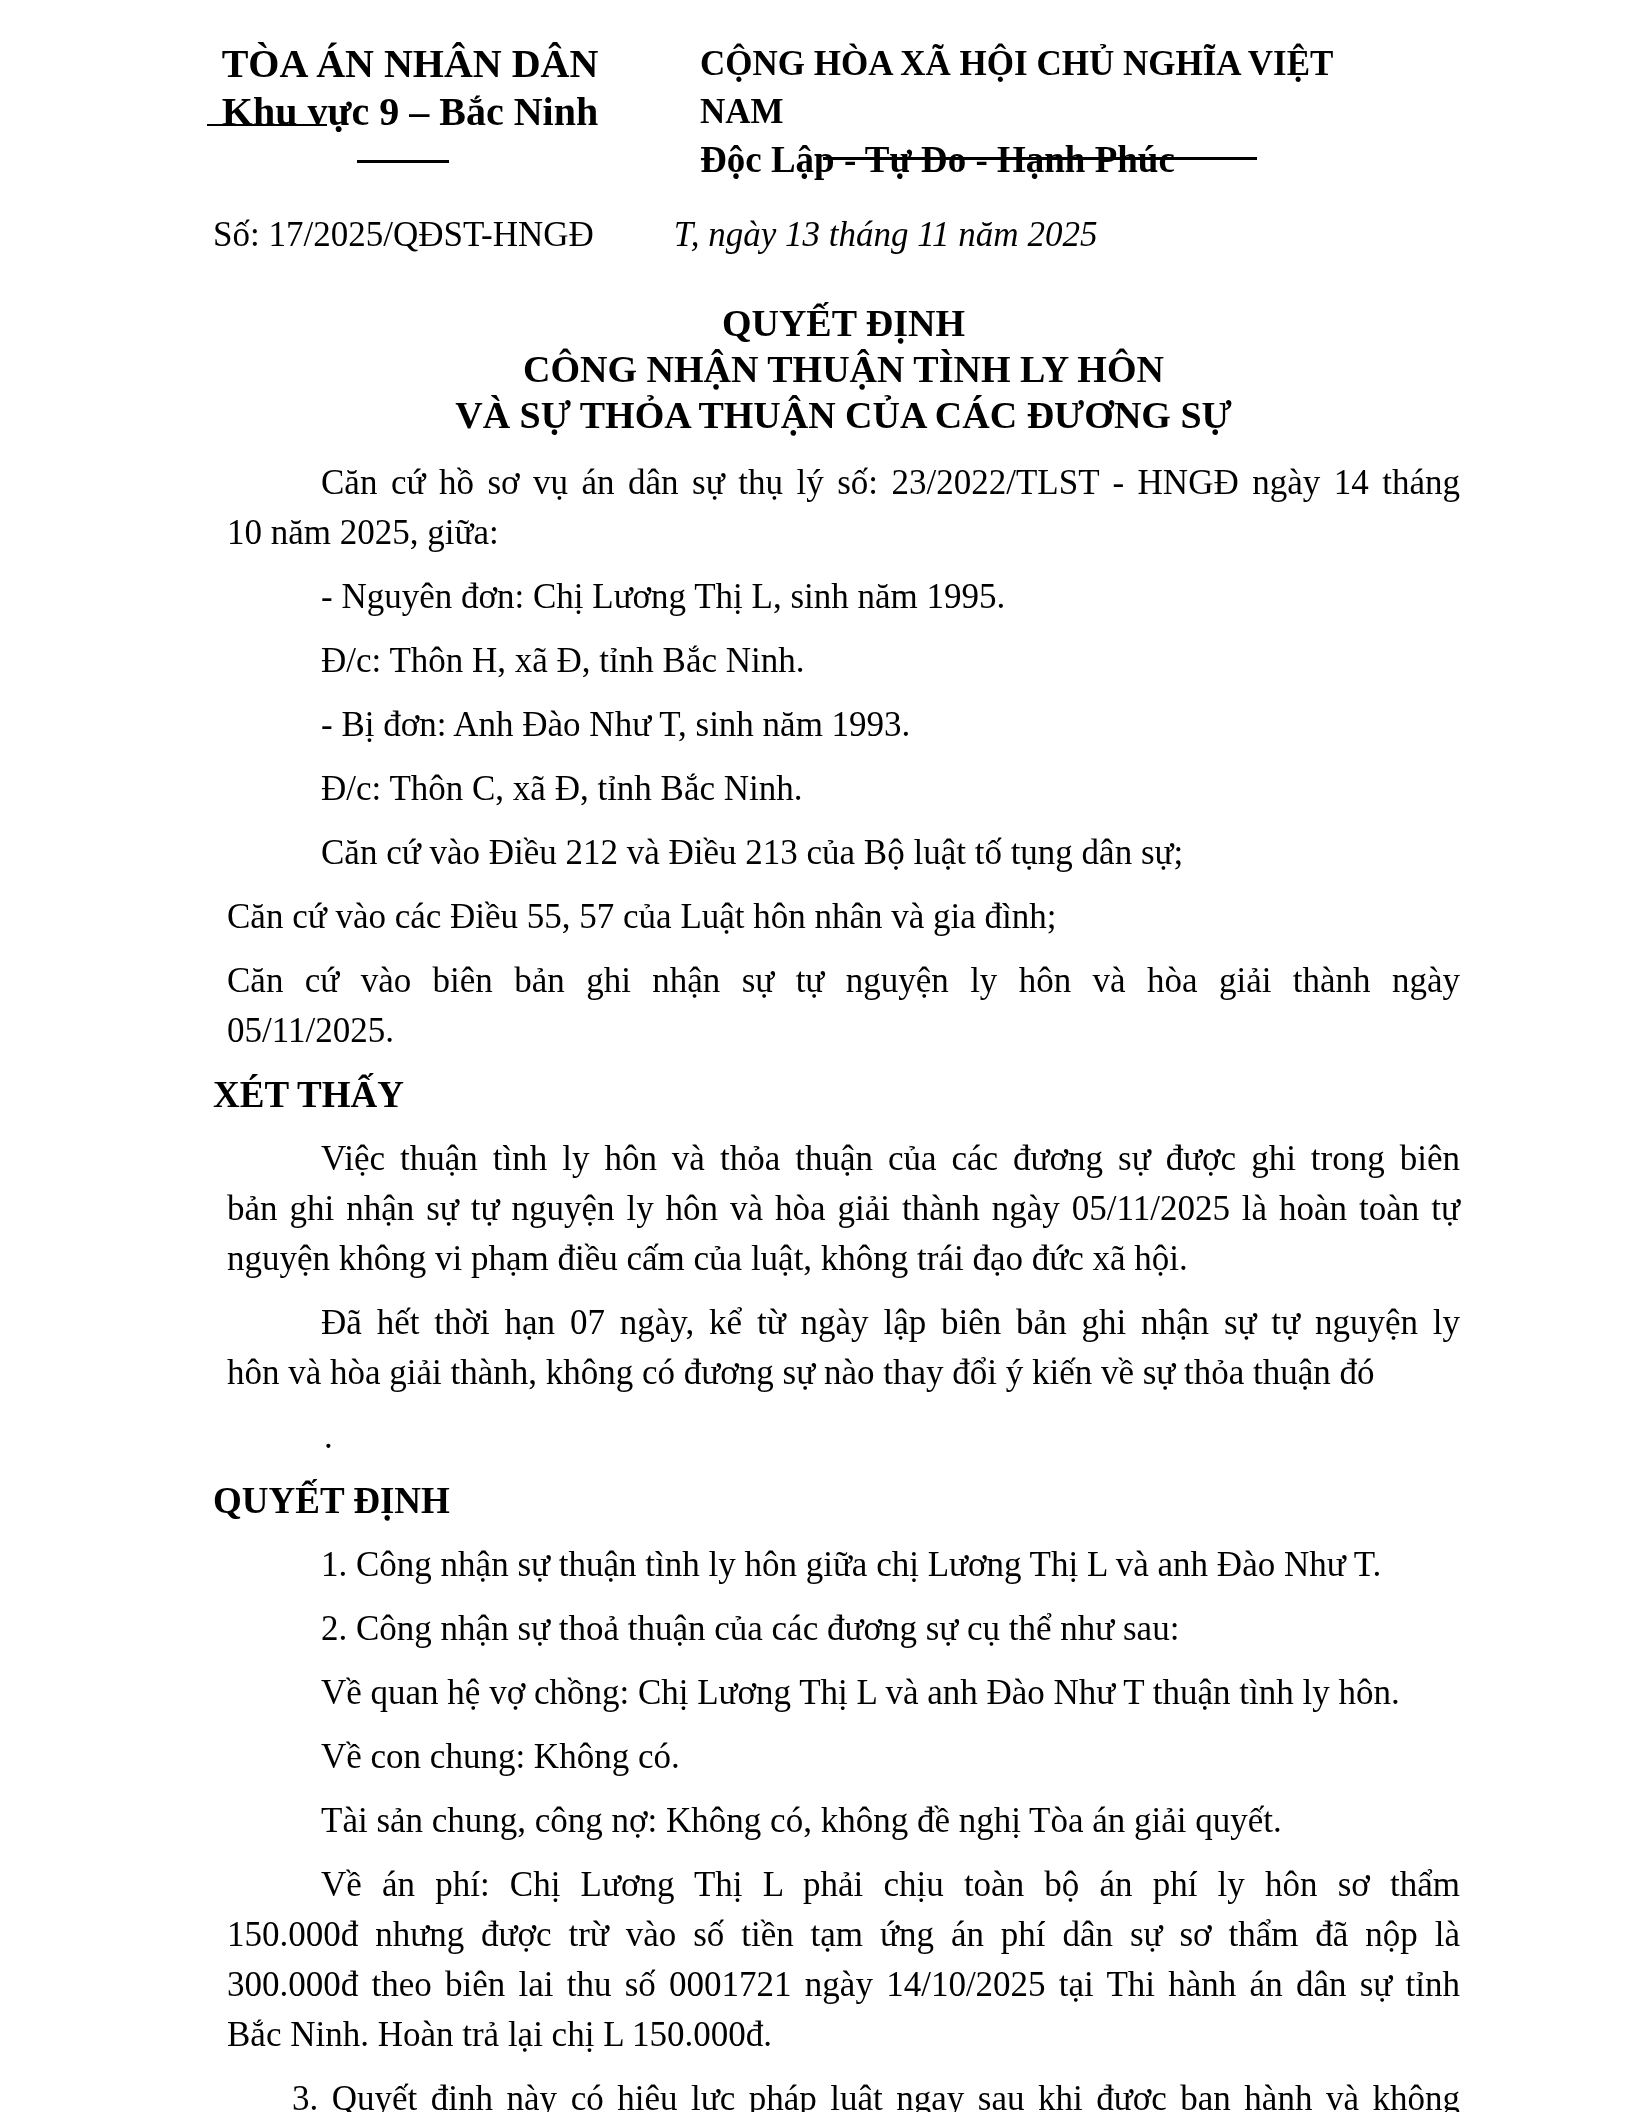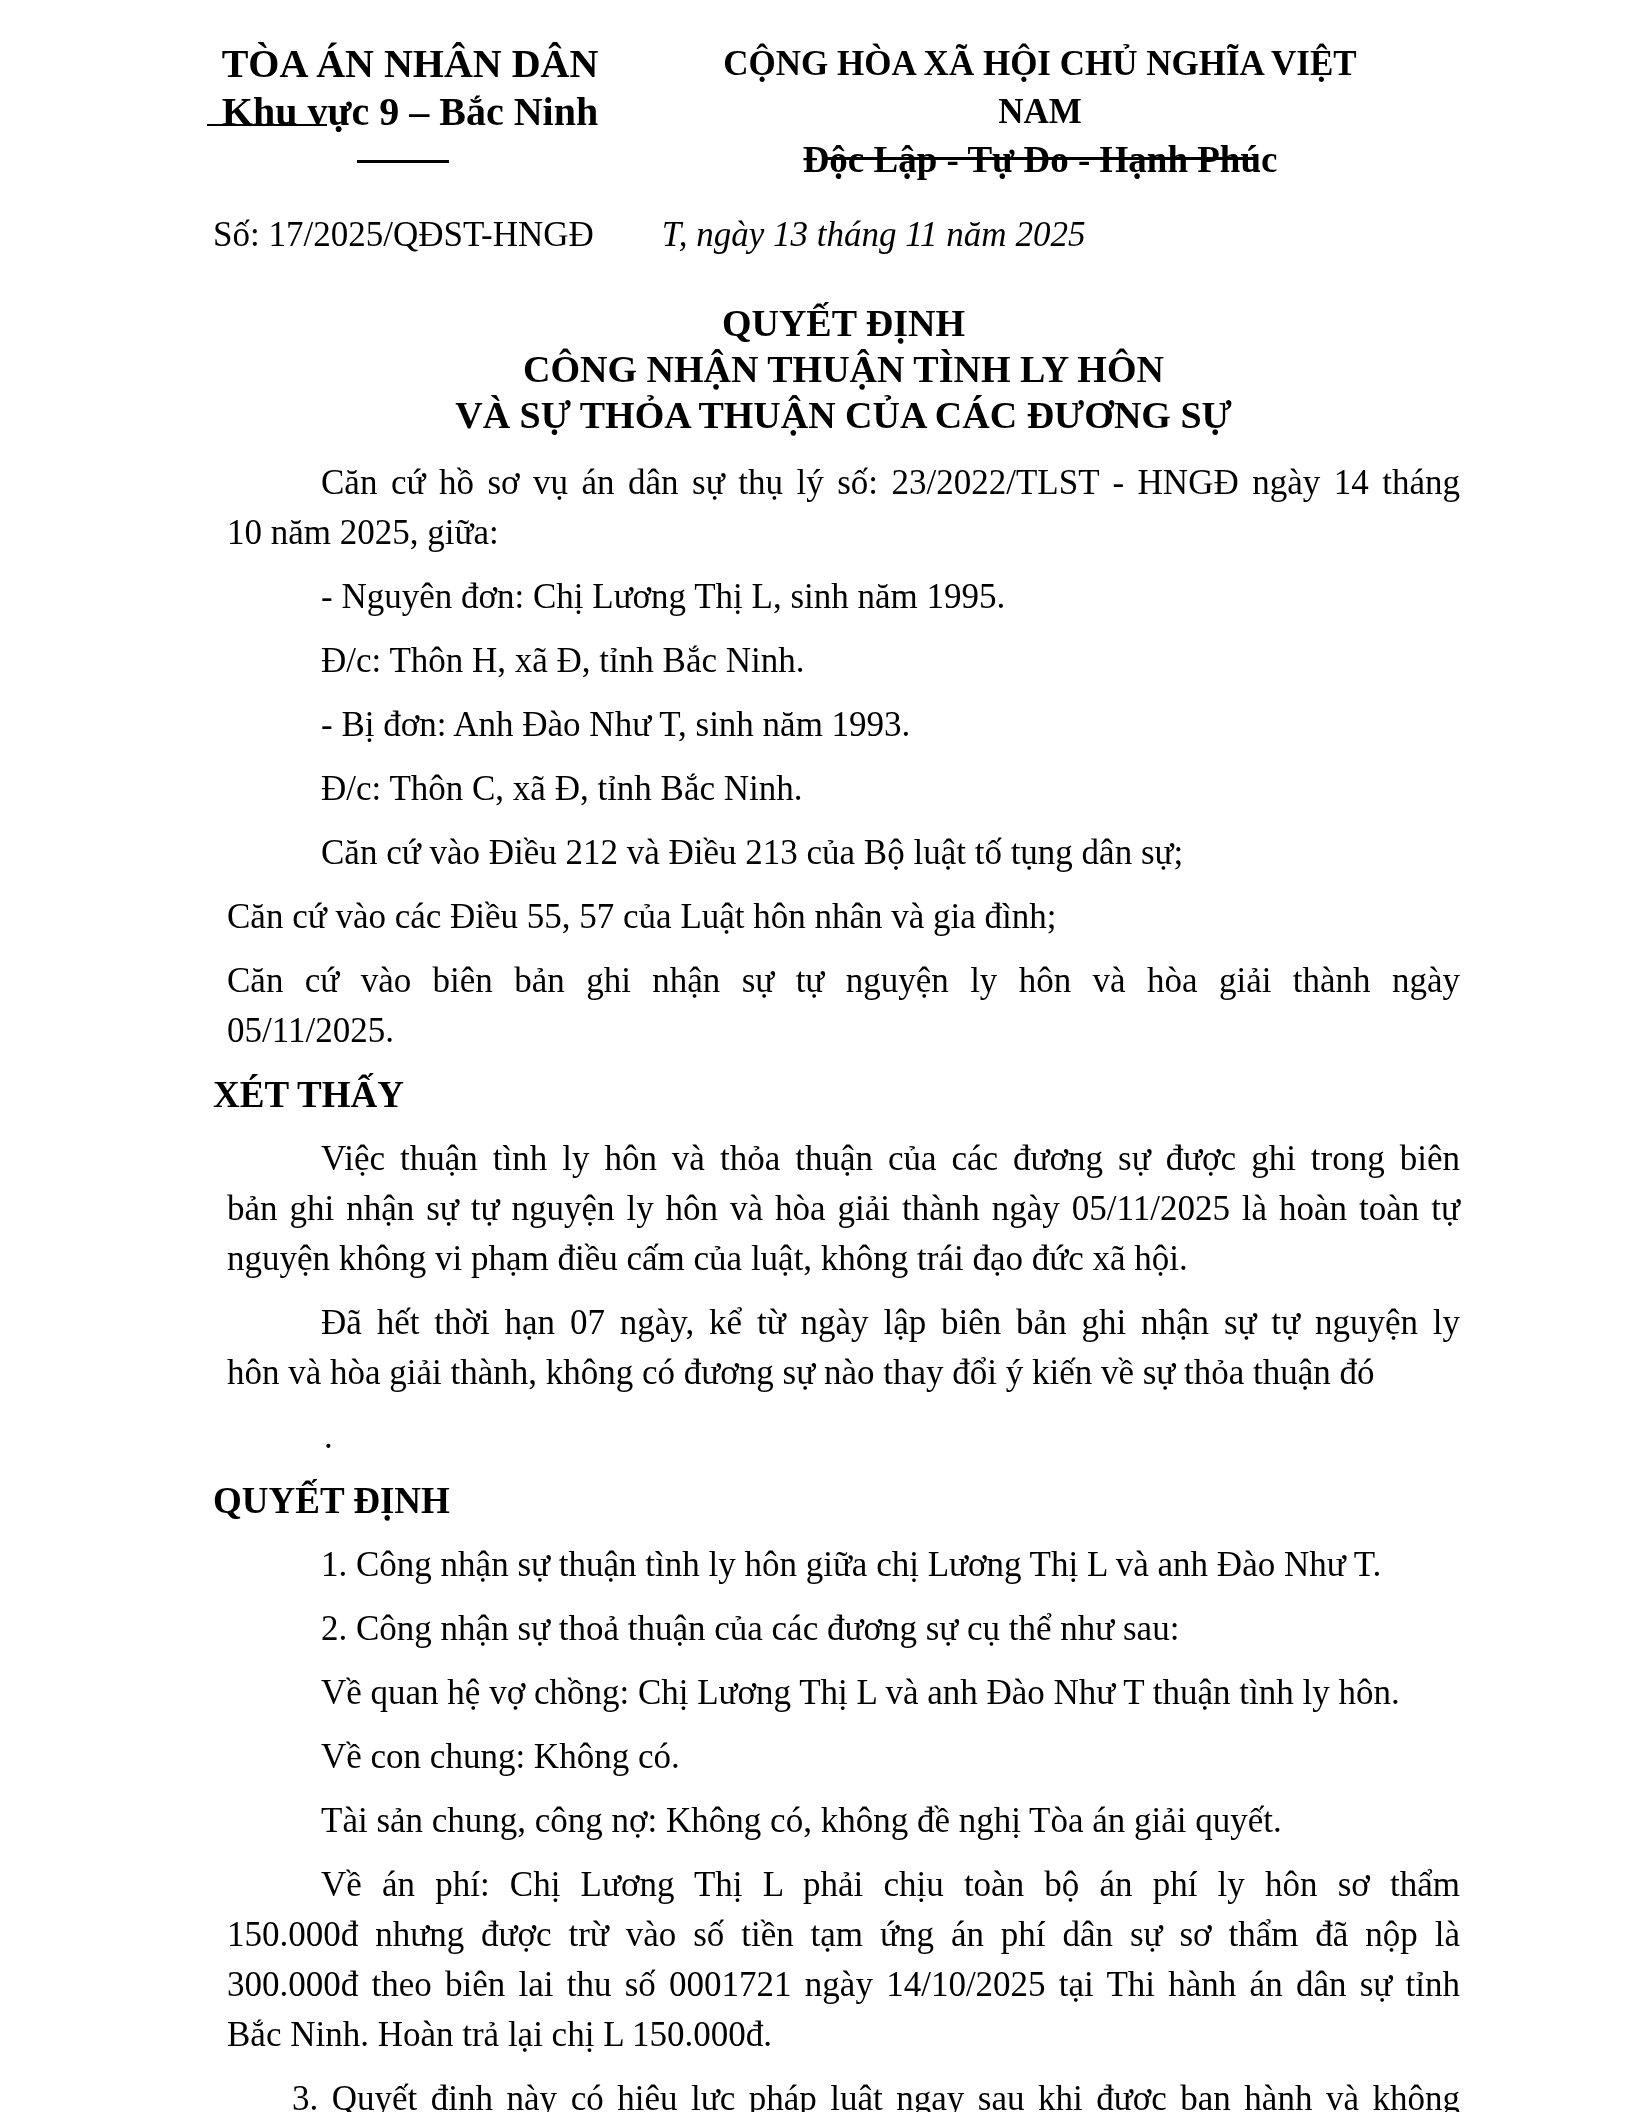--- a/index.html
+++ b/index.html
@@ -15,30 +15,30 @@
     overflow: hidden;
   }
   
   .hdr { position: relative; height: 210px; }
   .hdr-left {
     position: absolute; left: 180px; top: 40px; width: 460px;
     text-align: center; font-weight: bold; font-size: 40px; line-height: 48px;
   }
   .hdr-right {
     position: absolute; left: 700px; top: 40px; width: 680px;
-    text-align: center; font-weight: bold; font-size: 35px; line-height: 48px;
+    font-weight: bold; font-size: 35px; line-height: 48px;
   }
   .hdr-right .motto { font-size: 37px; }
   .rule { position: absolute; background: #000; }
   .line-a { left: 207px; top: 124px; width: 120px; height: 2px; }
   .line-b { left: 357px; top: 160px; width: 92px;  height: 3px; }
   .line-c { left: 823px; top: 157px; width: 434px; height: 3px; }
   
   .content { margin-left: 213px; margin-right: 158px; }
-  .so-row { display: flex; }
+  .so-row { display: flex; gap: 12px; }
   .so-date { font-style: italic; margin-left: 68px; }
   .title {
     margin-top: 40px; text-align: center;
     font-weight: bold; font-size: 38px; line-height: 46px;
   }
   .body { margin-top: 20px; }
   .para { margin: 14px; }
   p.indent { text-indent: 94px; }
   .indent .ln:first-child { text-indent: 94px; }
   .indent3 .ln:first-child { text-indent: 65px; }

